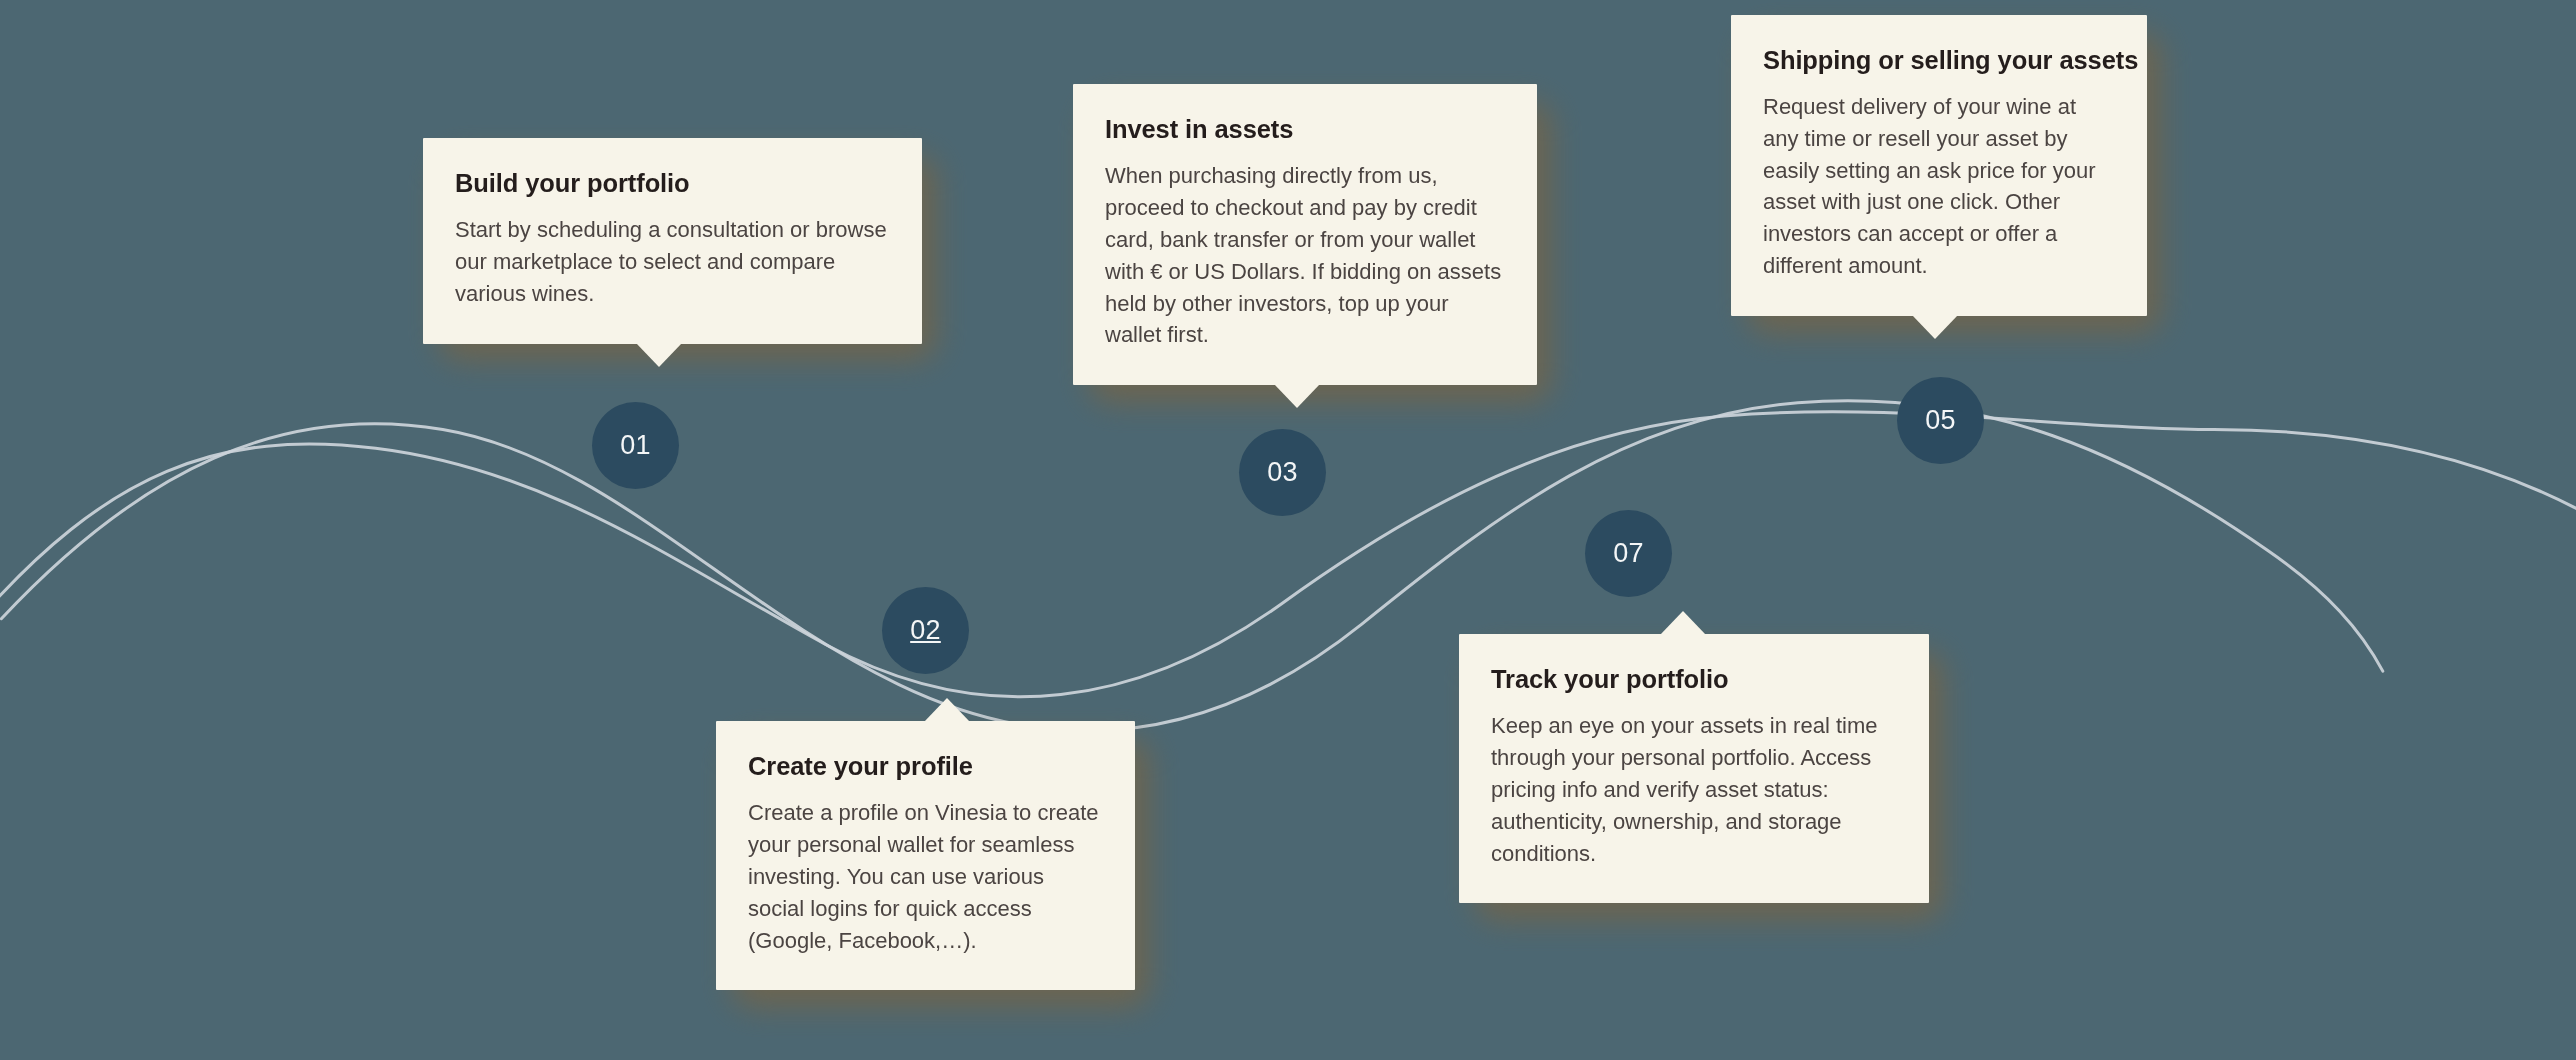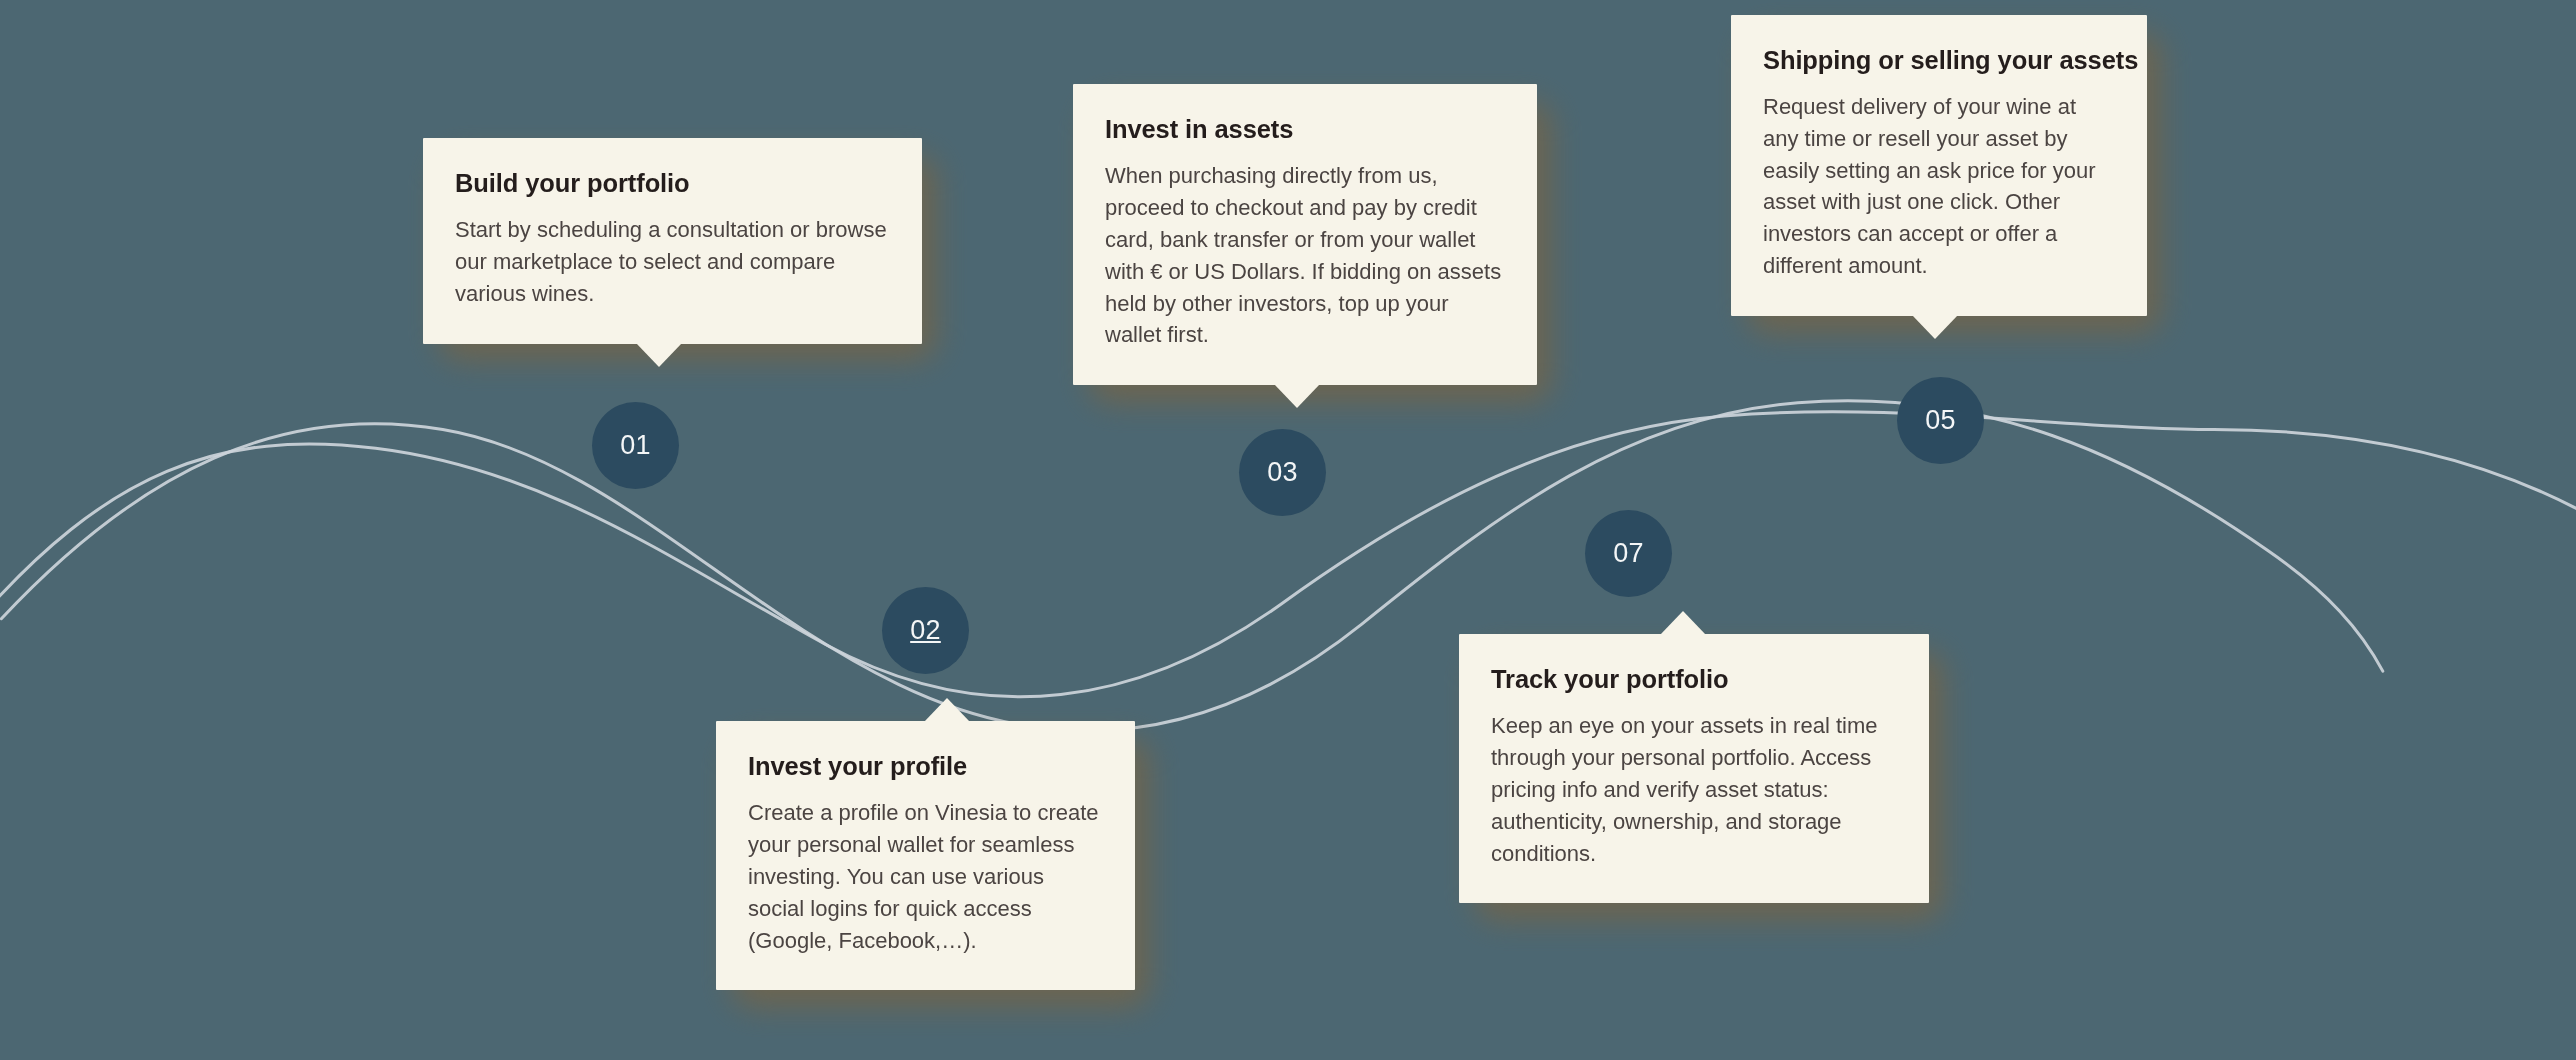--- a/index.html
+++ b/index.html
@@ -140,21 +140,21 @@
     <div class="card">
       <div class="card-title">Shipping or selling your assets</div>
       <div class="card-body">Request delivery of your wine at any time or resell your asset by easily setting an ask price for your asset with just one click. Other investors can accept or offer a different amount.</div>
     </div>
     <div class="card-tail tail-down"></div>
   </div>
 
   <div class="card-wrap" id="card-02">
     <div class="card-shadow"></div>
     <div class="card">
-      <div class="card-title">Invest your profile</div>
+      <div class="card-title">Create your profile</div>
       <div class="card-body">Create a profile on Vinesia to create your personal wallet for seamless investing. You can use various social logins for quick access (Google, Facebook,…).</div>
     </div>
     <div class="card-tail tail-up"></div>
   </div>
 
   <div class="card-wrap" id="card-04">
     <div class="card-shadow"></div>
     <div class="card">
       <div class="card-title">Track your portfolio</div>
       <div class="card-body">Keep an eye on your assets in real time through your personal portfolio. Access pricing info and verify asset status: authenticity, ownership, and storage conditions.</div>

